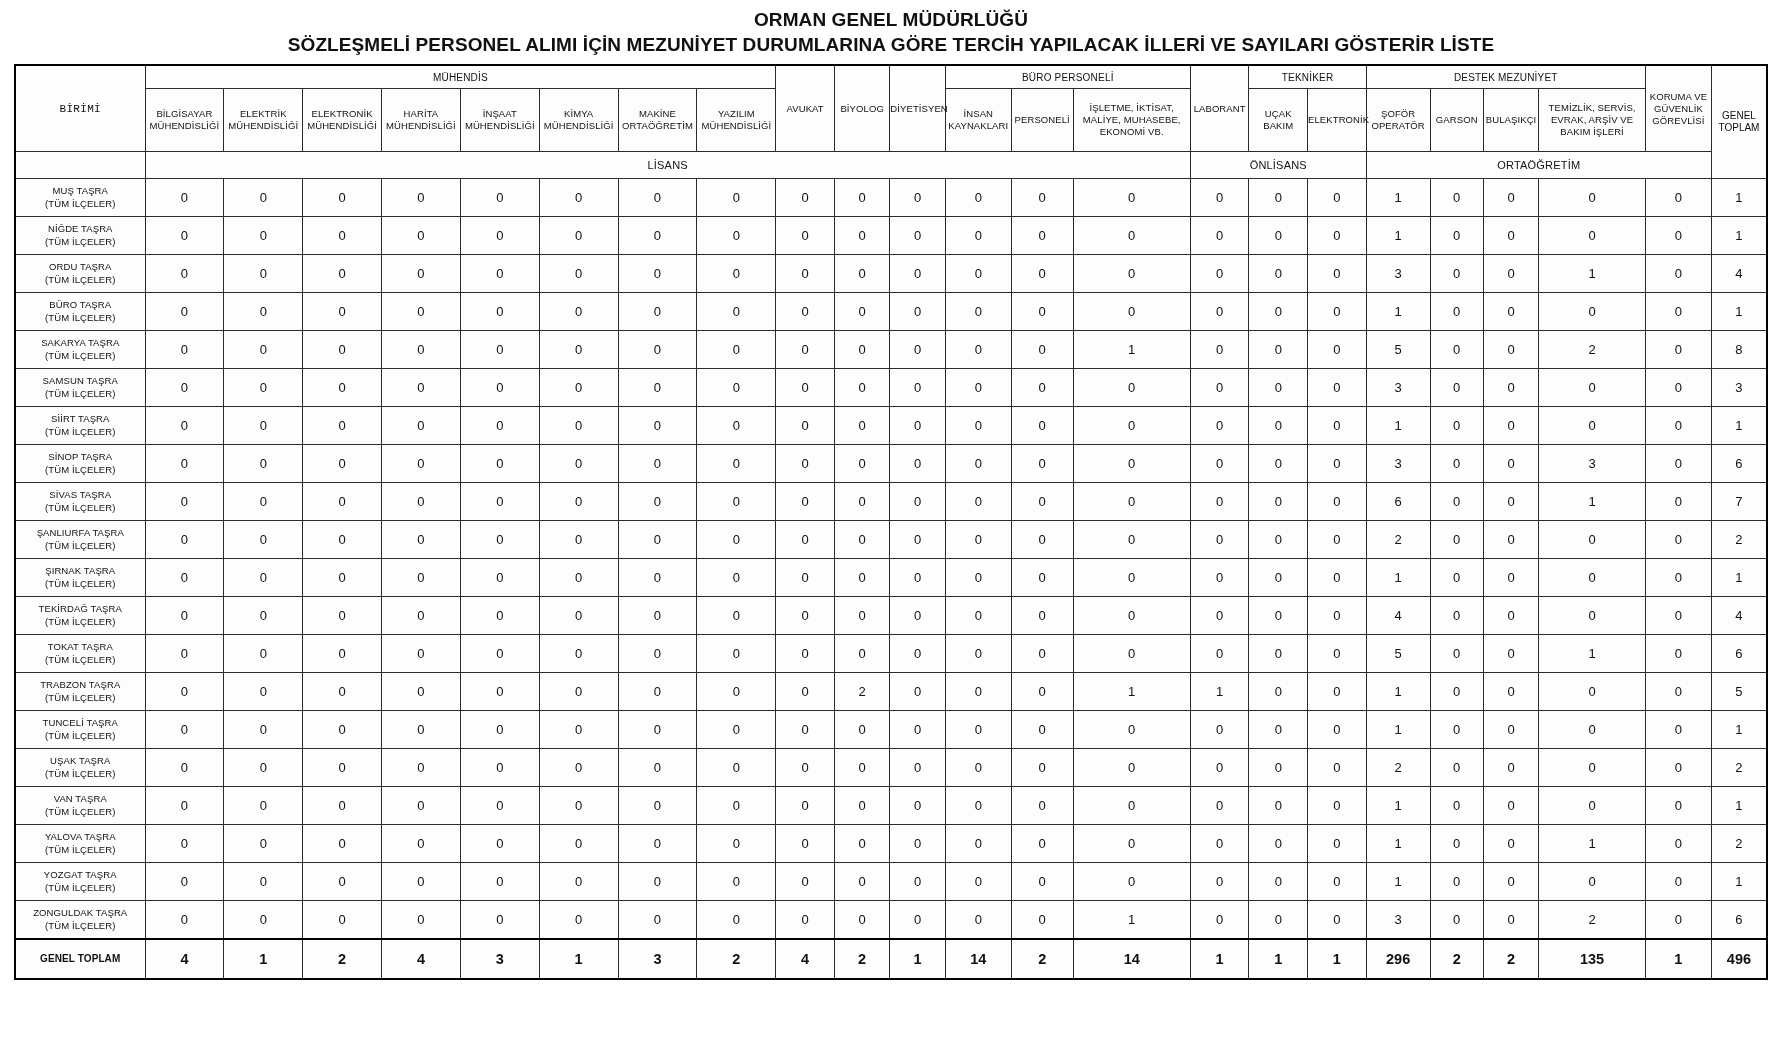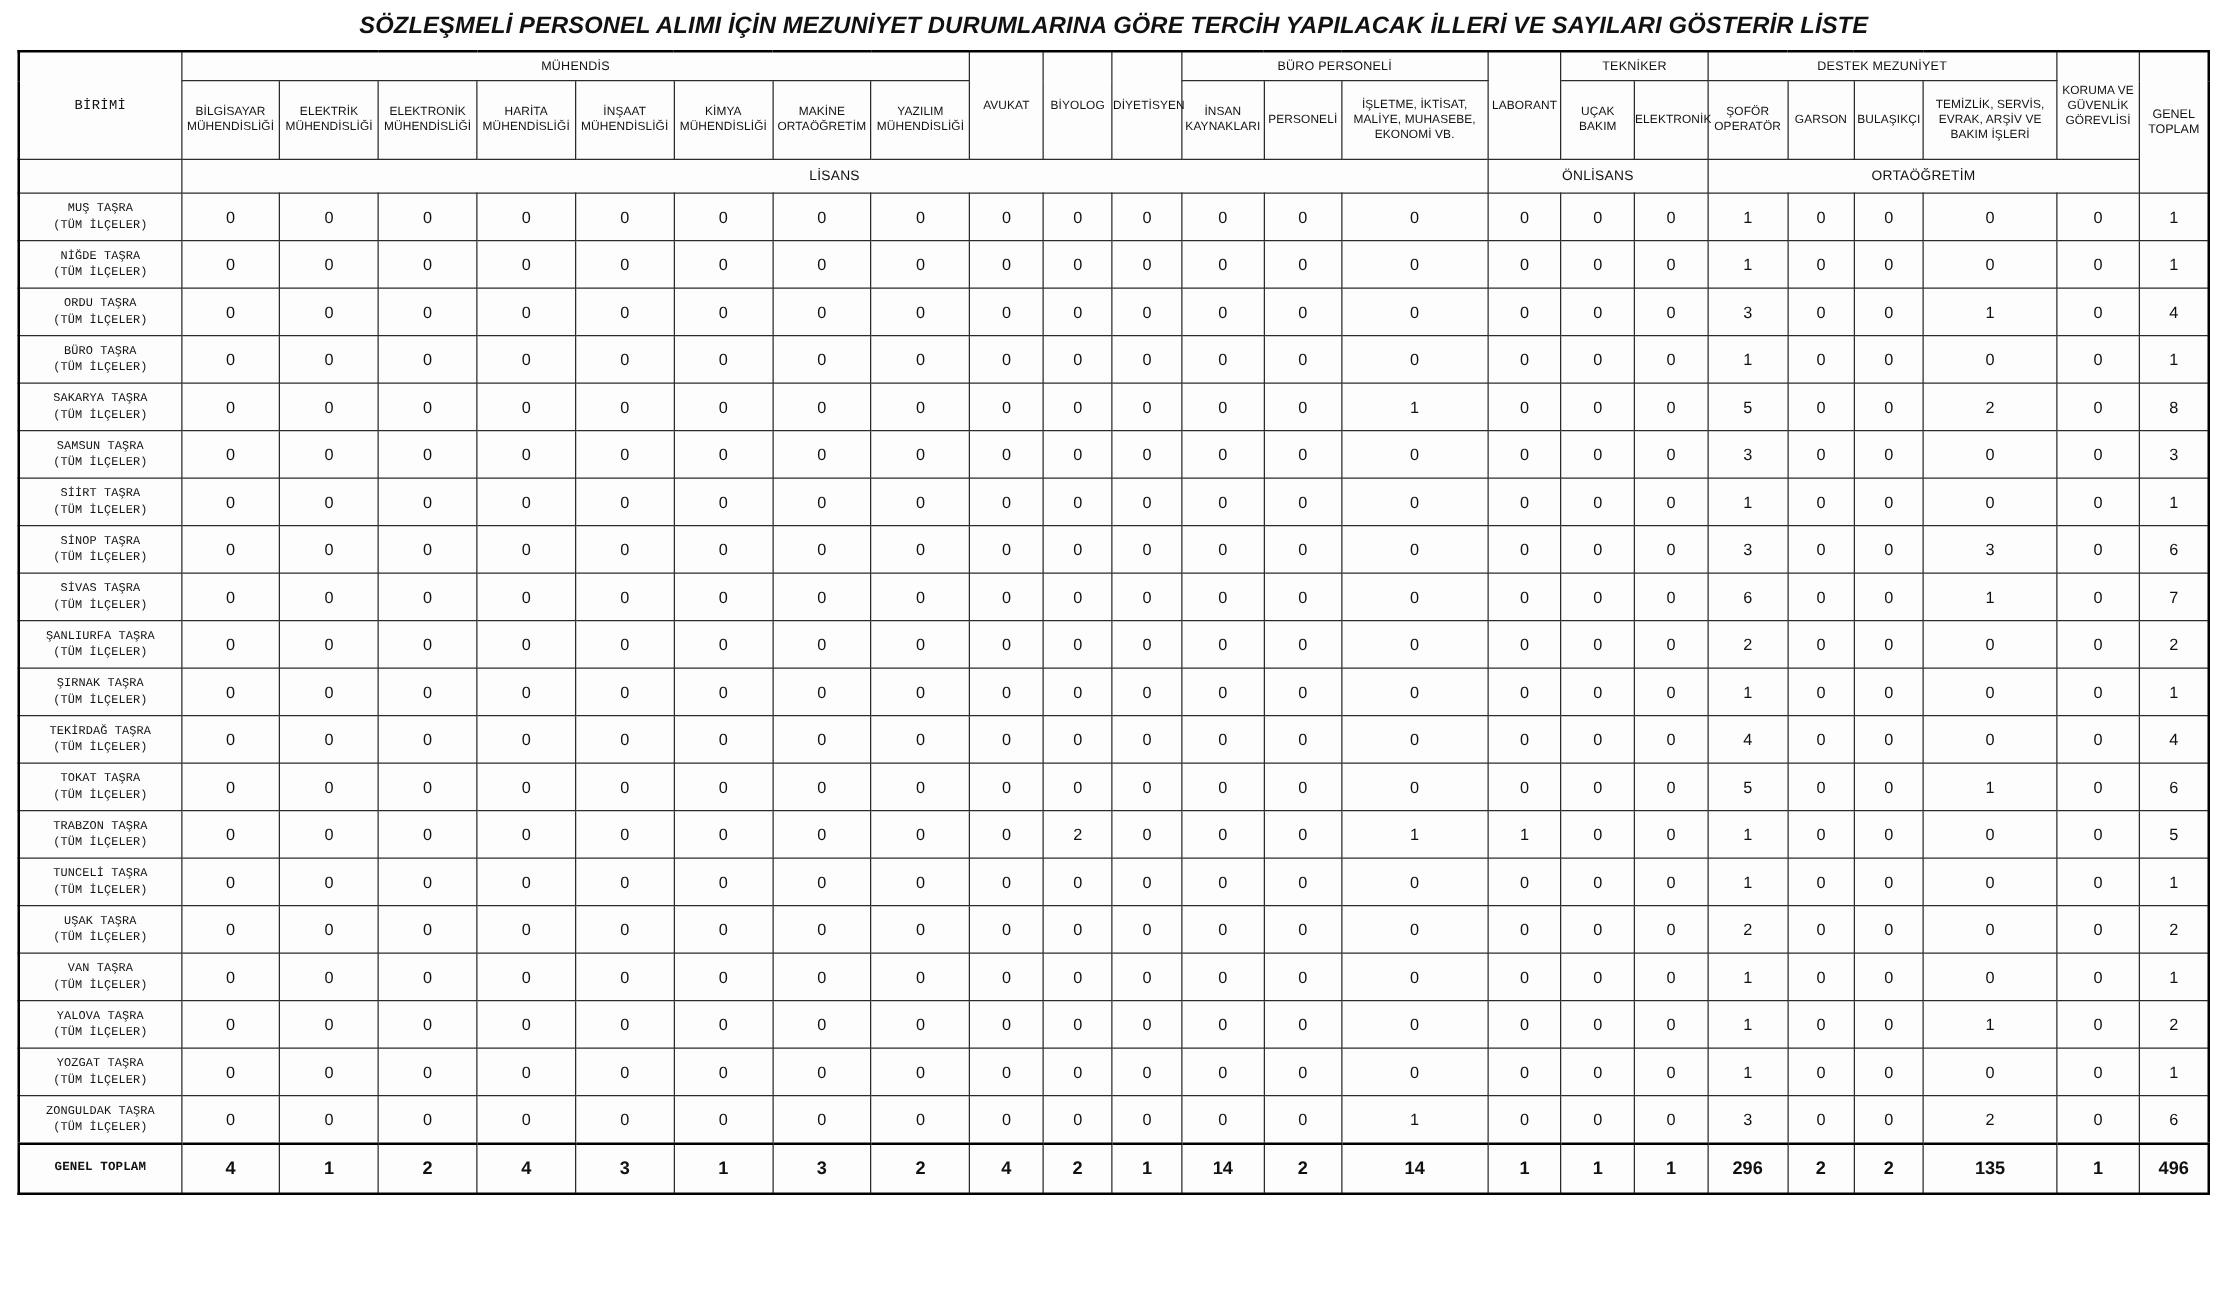--- a/index.html
+++ b/index.html
@@ -29,21 +29,20 @@
     font-size: 19px;
     font-weight: bold;
     letter-spacing: 0.1px;
     line-height: 24px;
   }
   .title-2 {
     font-size: 19px;
     font-weight: bold;
     letter-spacing: 0.1px;
     line-height: 26px;
-    font-style: italic;
   }
 
   table.grid {
     border-collapse: collapse;
     table-layout: fixed;
     width: 1754px;
     margin: 0 auto;
   }
   table.grid td, table.grid th {
     border: 1px solid #2b2b2b;
@@ -95,21 +94,20 @@
   td.thick-r { border-right: 2px solid #000; }
   td.thick-b { border-bottom: 2px solid #000; }
 
   .unit-cell {
     text-align: left;
     font-size: 9.5px;
     font-weight: bold;
     line-height: 12.5px;
     padding: 3px 4px 3px 5px;
     letter-spacing: 0.1px;
-    font-family: Liberation Mono, monospace;
   }
   .unit-cell .u-sub {
     font-weight: normal;
     display: block;
   }
   .num {
     font-size: 13px;
     height: 37px;
   }
   .total-num {
@@ -127,20 +125,21 @@
     font-weight: bold;
   }
   .gt-col { border-left: 2px solid #000; }
 </style>
 </head>
 <body>
 
 <div class="page">
 
   <div class="titles">
+    <div class="title-1">ORMAN GENEL MÜDÜRLÜĞÜ</div>
     <div class="title-2">SÖZLEŞMELİ PERSONEL ALIMI İÇİN MEZUNİYET DURUMLARINA GÖRE TERCİH YAPILACAK İLLERİ VE SAYILARI GÖSTERİR LİSTE</div>
   </div>
 
   <table class="grid">
     <colgroup>
       <col style="width:122px">
       <col style="width:74px">
         <col style="width:74px">
         <col style="width:74px">
         <col style="width:74px">

